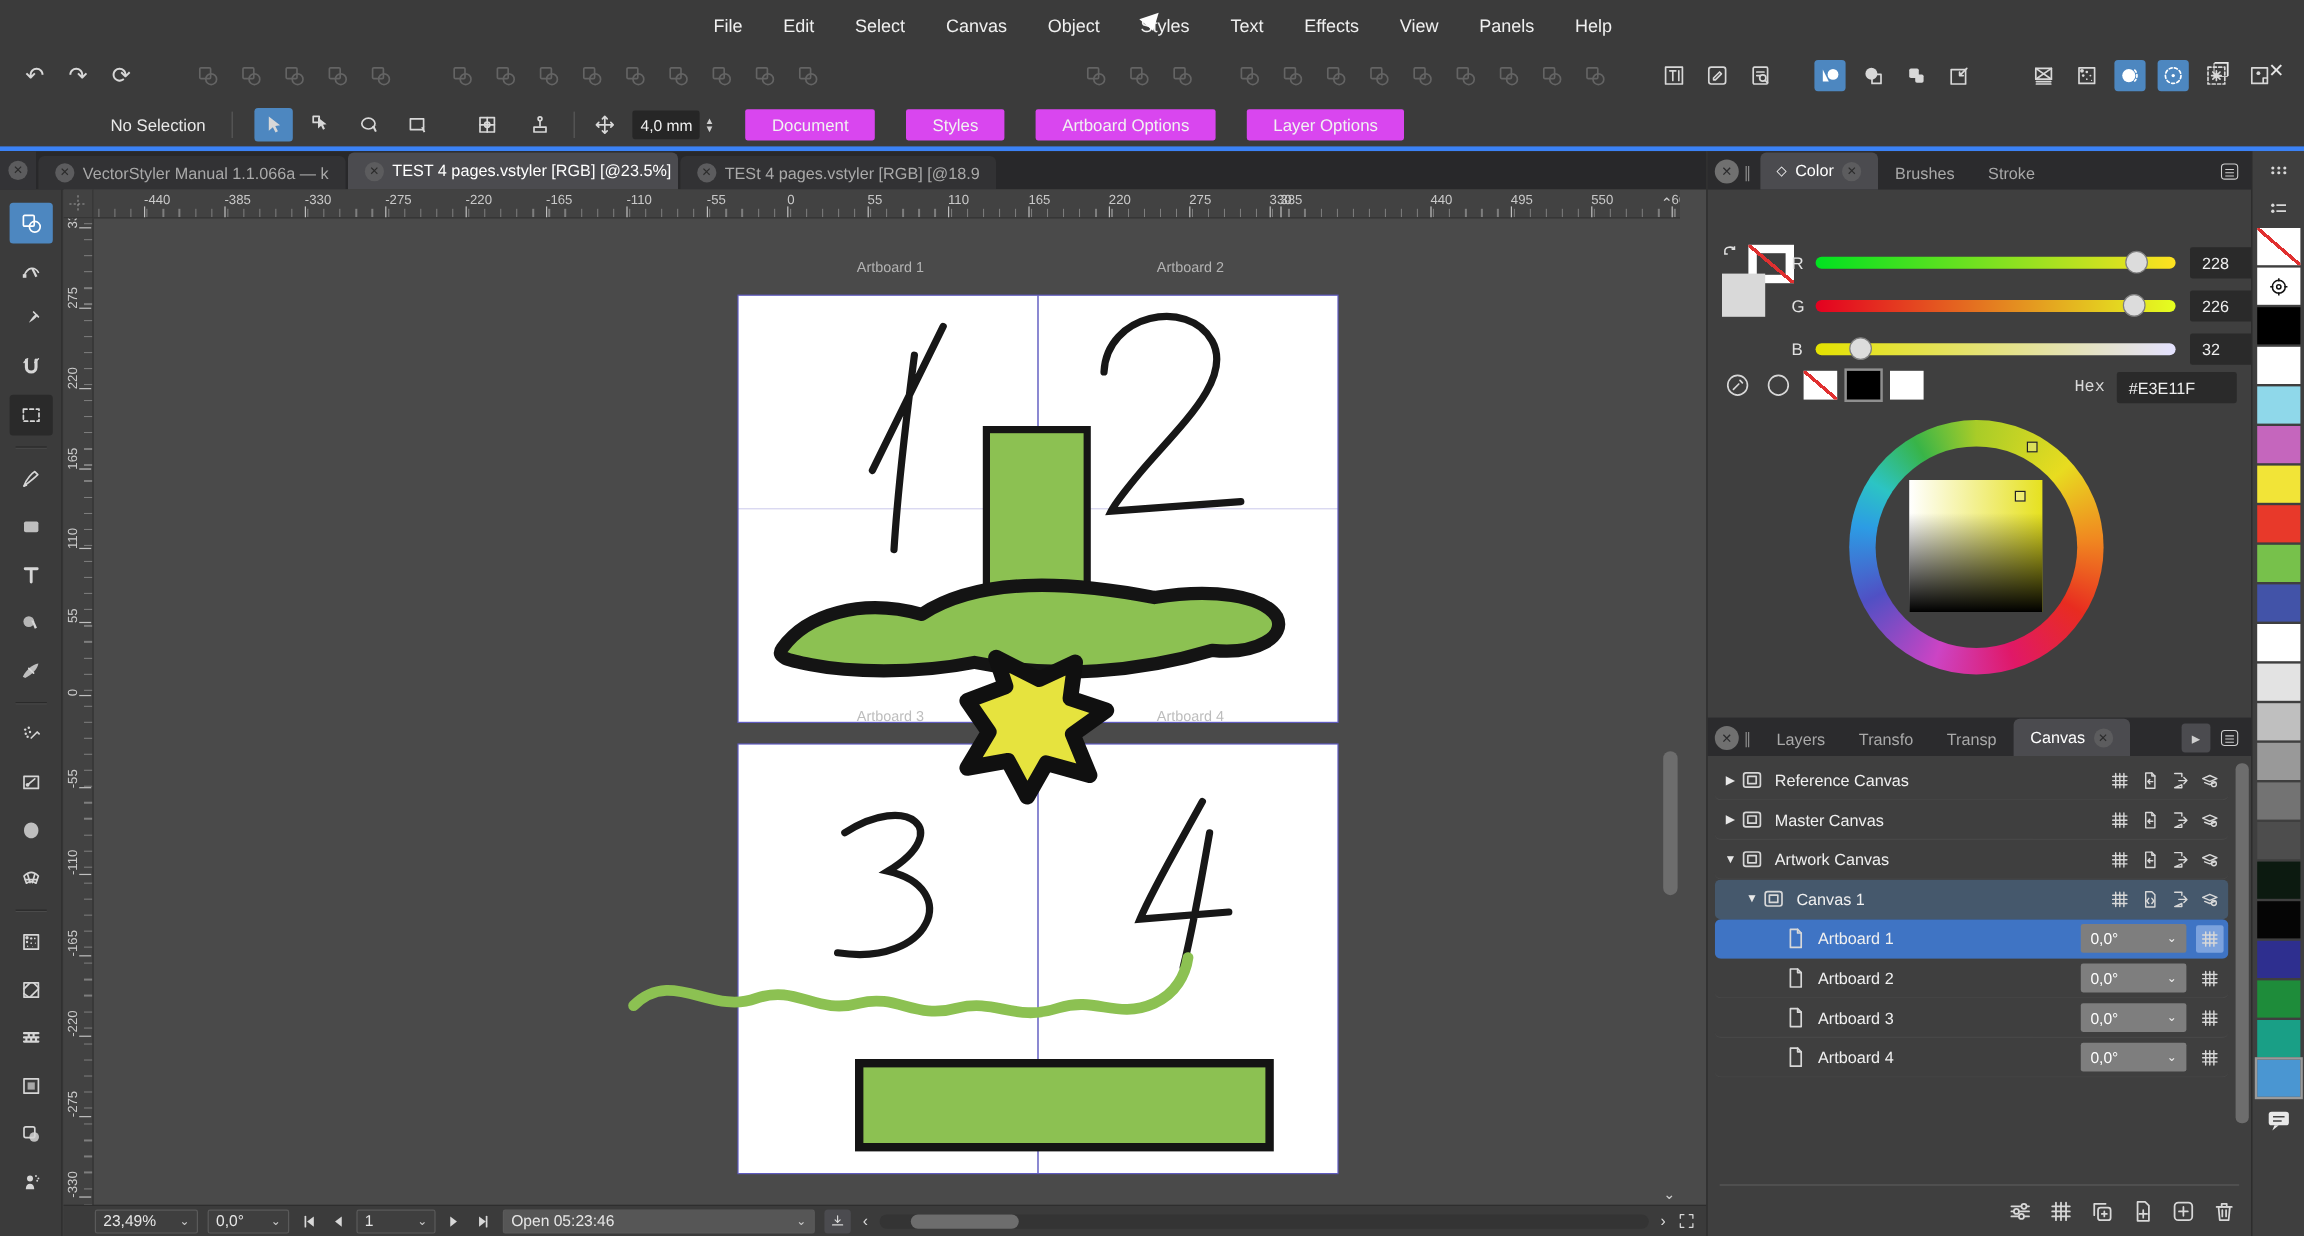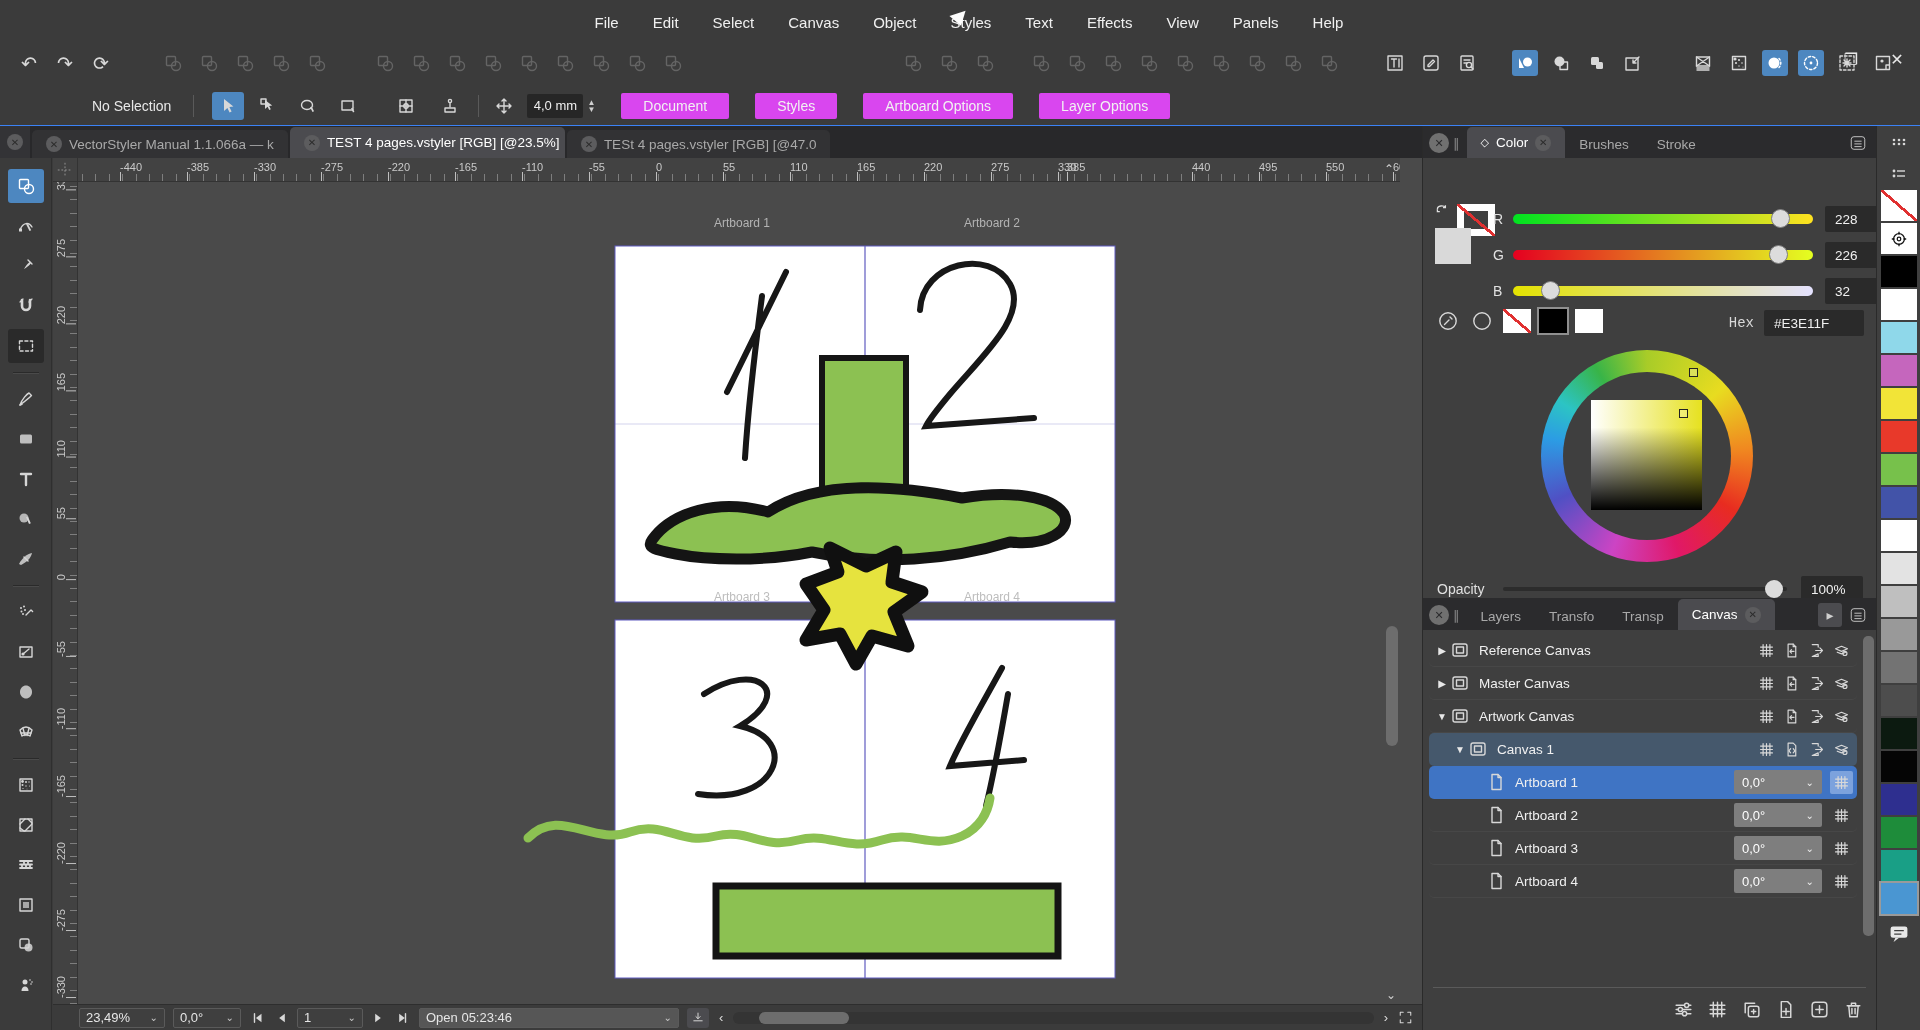--- a/index.html
+++ b/index.html
@@ -23,21 +23,21 @@
   #menus { display:flex; margin-left:18px; }
   .menu-item { padding:10px 17px; font-size:15px; color:#f0f0f0; cursor:default; }
   #win-controls { margin-left:auto; display:flex; }
   .win-btn { width:46px; height:36px; display:flex; align-items:center; justify-content:center; font-size:16px; color:#e8e8e8; }
 
   
   #toolbar { position:absolute; left:0; top:40px; width:1920px; height:46px; display:flex; align-items:center; }
   .tb-group { display:flex; align-items:center; gap:10px; position:absolute; top:10px; }
 
   
-  #optionsbar { position:absolute; left:0; top:86px; width:1920px; height:40px; display:flex; align-items:center; border-bottom:1px solid #3b82f6; }
+  #optionsbar { position:absolute; left:0; top:86px; width:1920px; height:40px; display:flex; align-items:center; border-bottom:4px solid #3b82f6; }
   #sel-status { margin-left:92px; font-size:14px; color:#e8e8e8; }
   .vsep { width:1px; height:22px; background:#5a5a5a; margin:0 12px; }
   .opt-tool { width:32px; height:28px; display:flex; align-items:center; justify-content:center; border-radius:3px; color:#dedede; }
   .opt-tool.on { background:#4d87c0; color:#fff; }
   #nudge-box { display:flex; align-items:center; margin-left:10px; }
   #nudge-value { width:56px; height:24px; background:#262626; color:#eee; font-size:13px; display:flex; align-items:center; justify-content:center; border-radius:2px; }
   #nudge-stepper { display:flex; flex-direction:column; margin-left:4px; color:#cfcfcf; font-size:8px; line-height:7px; }
   .opt-btn { height:26px; padding:0 22px; margin-left:26px; background:#d946ef; color:#f2f2f2; font-size:14px; display:flex; align-items:center; border-radius:2px; }
 
   
@@ -545,21 +545,21 @@
   <div class="doc-tab">
         <span class="tab-x">✕</span>
         <span>VectorStyler Manual 1.1.066a — k</span>
       </div>
       <div class="doc-tab active">
         <span class="tab-x">✕</span>
         <span>TEST 4 pages.vstyler [RGB] [@23.5%]</span>
       </div>
       <div class="doc-tab">
         <span class="tab-x">✕</span>
-        <span>TESt 4 pages.vstyler [RGB] [@47.0</span>
+        <span>TESt 4 pages.vstyler [RGB] [@18.9</span>
       </div>
     </div>
 
   <div id="palette">
       <div class="tool on">
         <span class="ico" style="background: transparent; color: inherit;">
           <svg viewBox="0 0 20 20">
             <rect x="3.5" y="3.5" width="9" height="9" rx="1"></rect>
             <circle cx="13" cy="13" r="4.5"></circle>
           </svg>
@@ -958,27 +958,20 @@
       </div>
       <div id="hex-row">
         <span id="hex-label">Hex</span>
         <span id="hex-value">#E3E11F</span>
       </div>
       <div id="wheel">
         <div id="wheel-hole"></div>
         <div id="sv-square"></div>
         <div class="picker-dot" style="left:148px;top:18px"></div>
         <div class="picker-dot" style="left:138px;top:59px"></div>
-      </div>
-      <div id="opacity-row">
-        <span id="opacity-label">Opacity</span>
-        <span id="opacity-track">
-            <span id="opacity-handle"></span>
-          </span>
-        <span id="opacity-value">100%</span>
       </div>
     </div>
 
     <div class="panel-head">
       <span class="ph-x">✕</span>
       <span class="ph-grip">∥</span>
       <span id="canvas-tabs" style="display:flex;align-items:flex-end;flex:1;min-width:0">
           <div class="p-tab">
             <span>Layers</span>
           </div>

